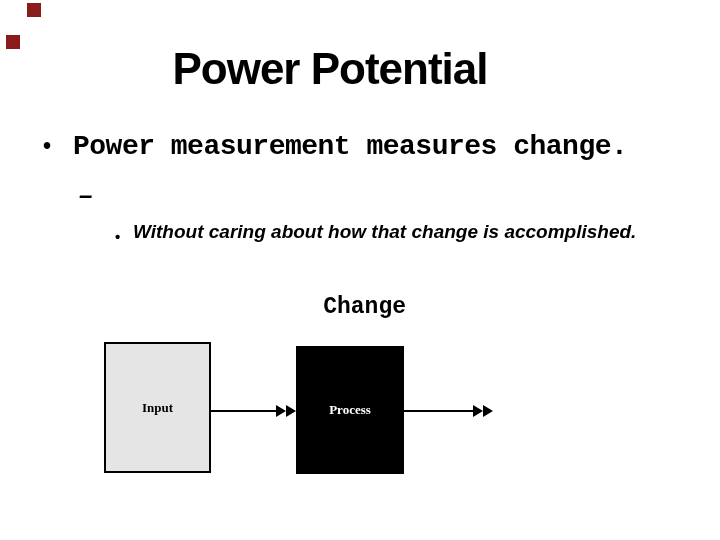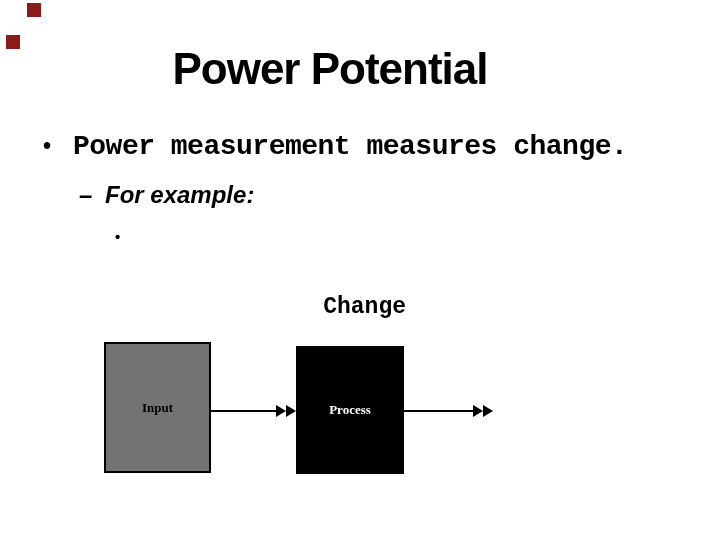--- a/index.html
+++ b/index.html
@@ -51,21 +51,21 @@
   }
   .node {
     position: absolute;
     display: flex;
     align-items: center;
     justify-content: center;
     font-family: "Liberation Serif", serif;
     font-weight: bold;
     font-size: 13px;
   }
-  .node.white { background: #737373; border: 2px solid #000000; color: #000000; }
+  .node.white { background: #e5e5e5; border: 2px solid #000000; color: #000000; }
   .node.black { background: #000000; border: 2px solid #000000; color: #ffffff; }
   .node-input   { left: 104px; top: 342px; width: 103px; height: 127px; }
   .node-process { left: 296px; top: 346px; width: 104px; height: 124px; }
   .node-output  { left: 493px; top: 342px; width: 100px; height: 127px; }
 
   .arrow-line { position: absolute; height: 2px; background: #000000; top: 410px; }
   .arrow-line.a1 { left: 211px; width: 67px; }
   .arrow-line.a2 { left: 404px; width: 72px; }
   .arrow-head {
     position: absolute;
@@ -87,24 +87,24 @@
 
   <div class="accent-sq one"></div>
   <div class="accent-sq two"></div>
 
   <div class="abs title">Power Potential</div>
 
   <span class="abs b1-marker">•</span>
   <div class="abs b1-text">Power measurement measures change.</div>
 
   <span class="abs b2-marker">–</span>
-  <div class="abs b2-text">For example:</div>
 
   <span class="abs b3-marker">•</span>
   <div class="abs b3-text">
+    <div>Without caring about how that change is accomplished.</div>
   </div>
 
   <div class="abs diagram-caption">Change</div>
 
   <div class="node white node-input">
     <span>Input</span>
   </div>
 
   <div class="node black node-process">
     <span>Process</span>

